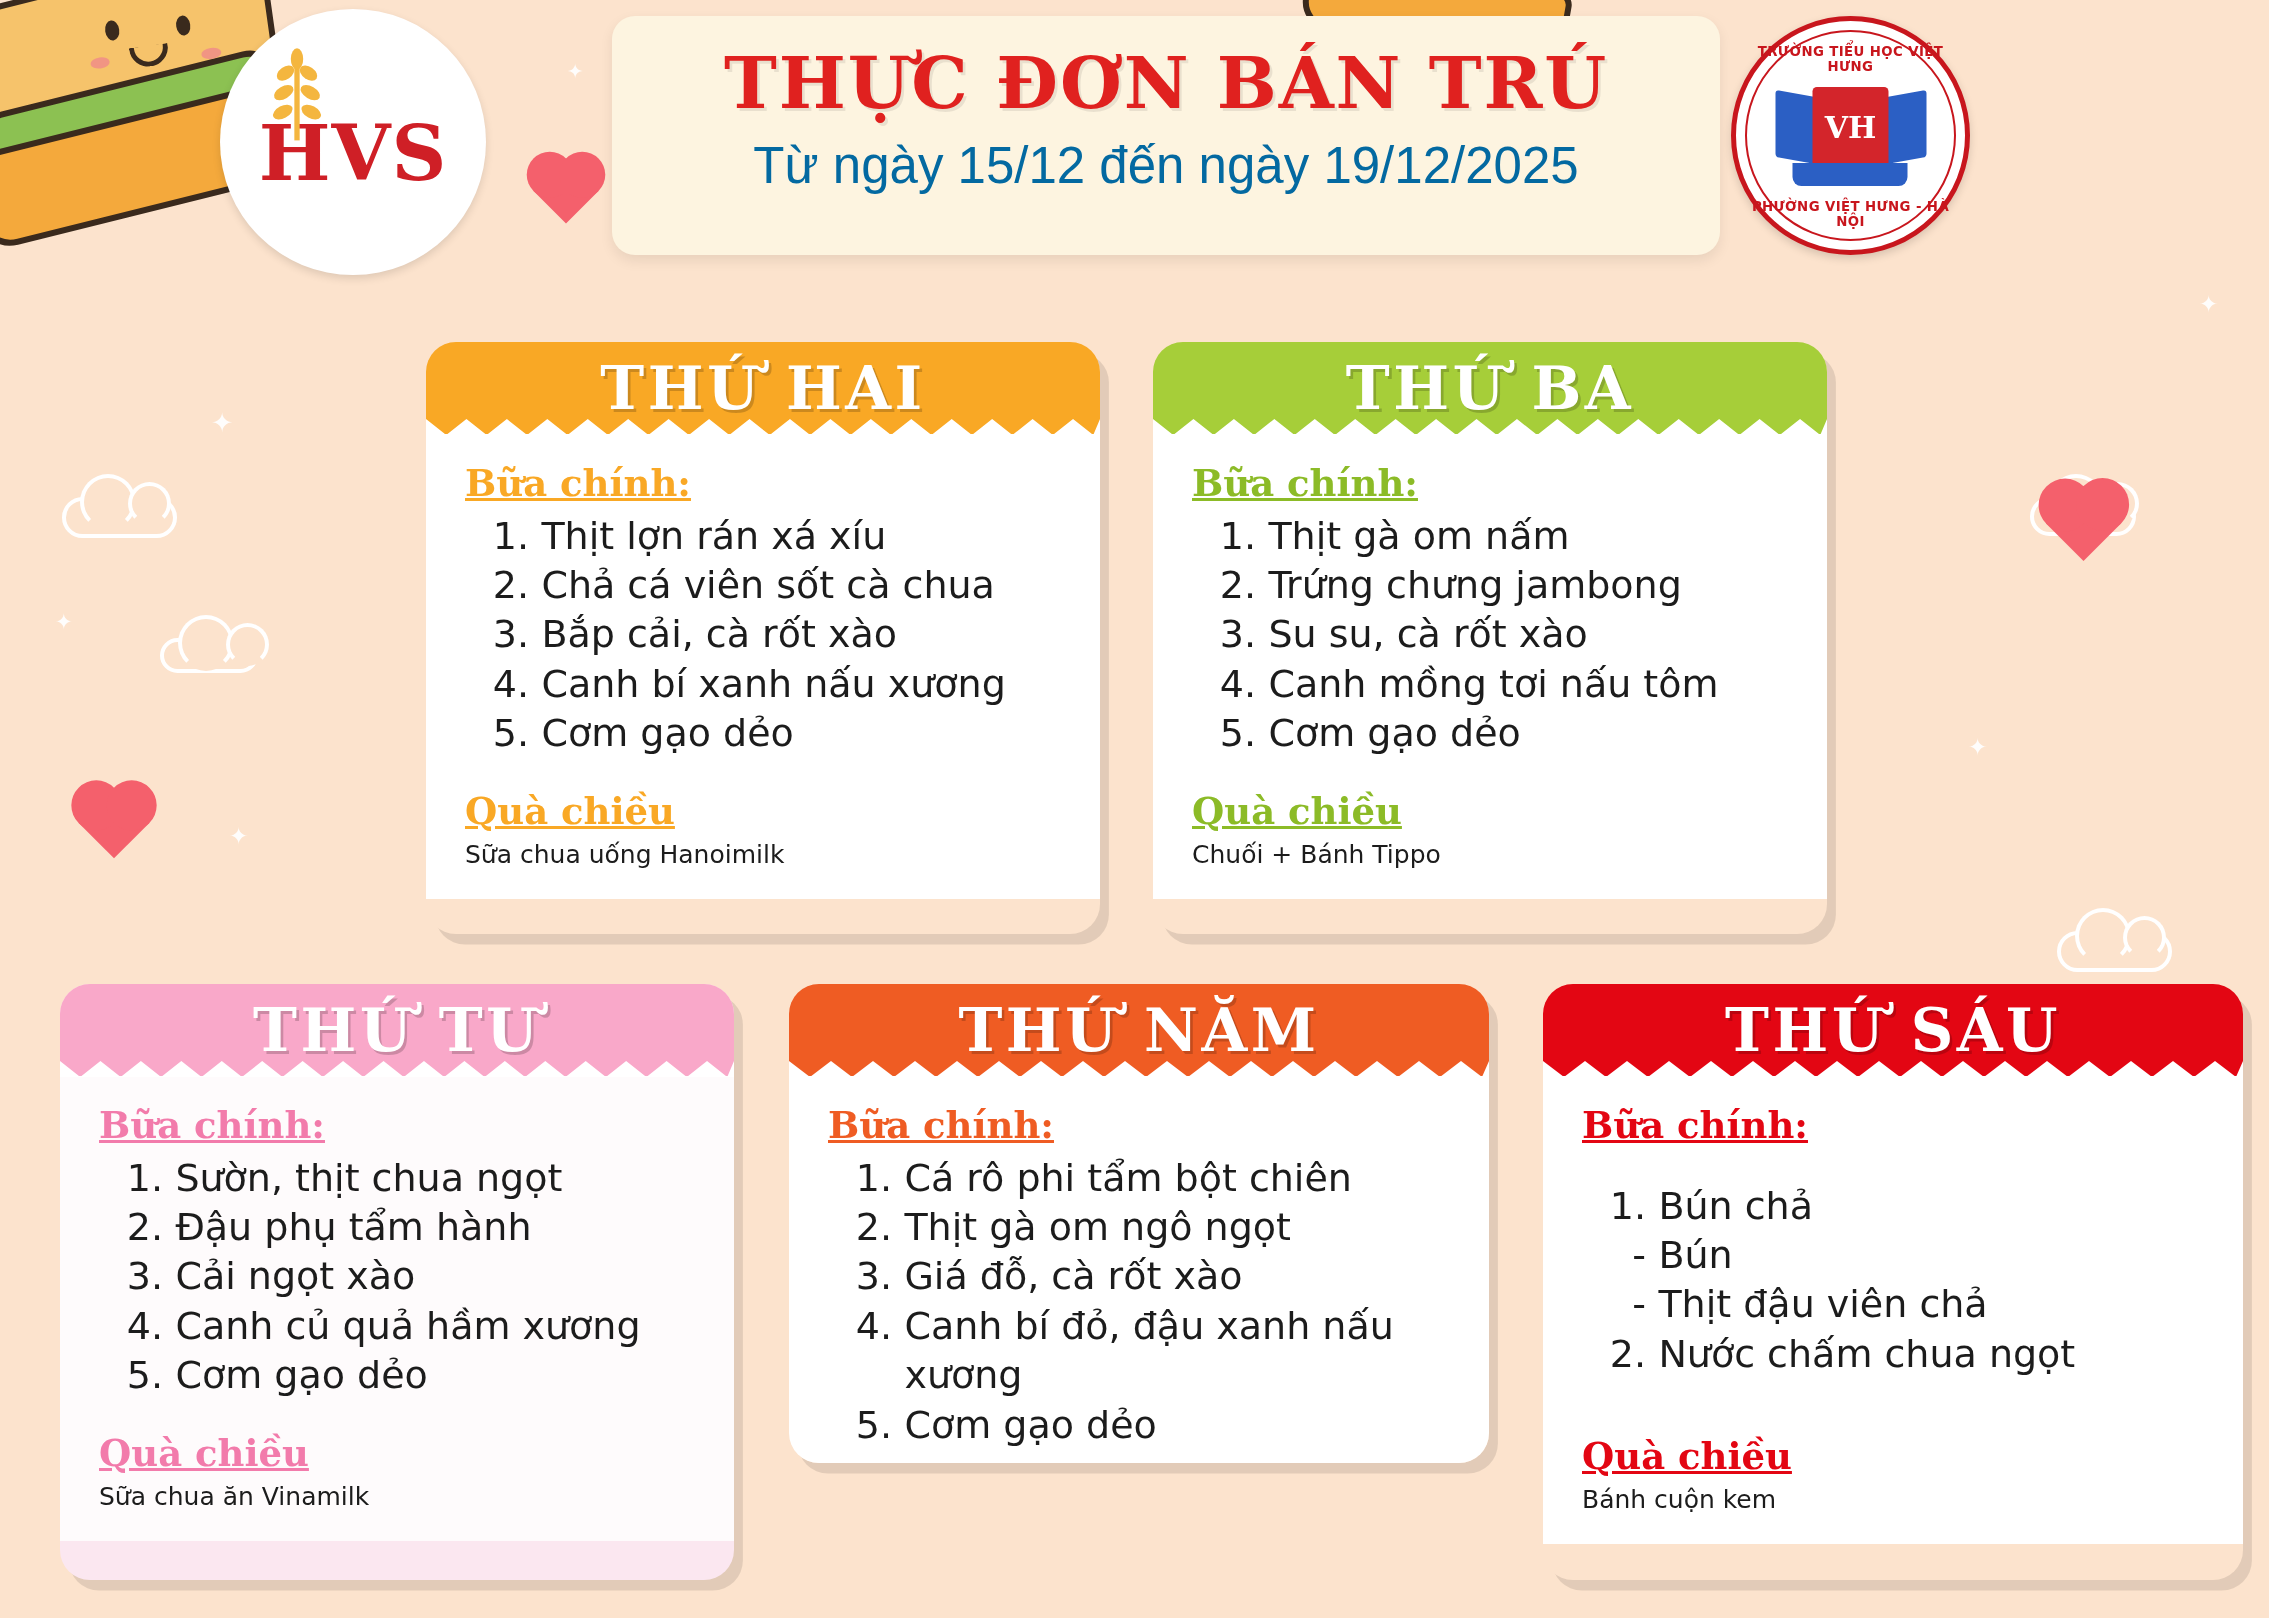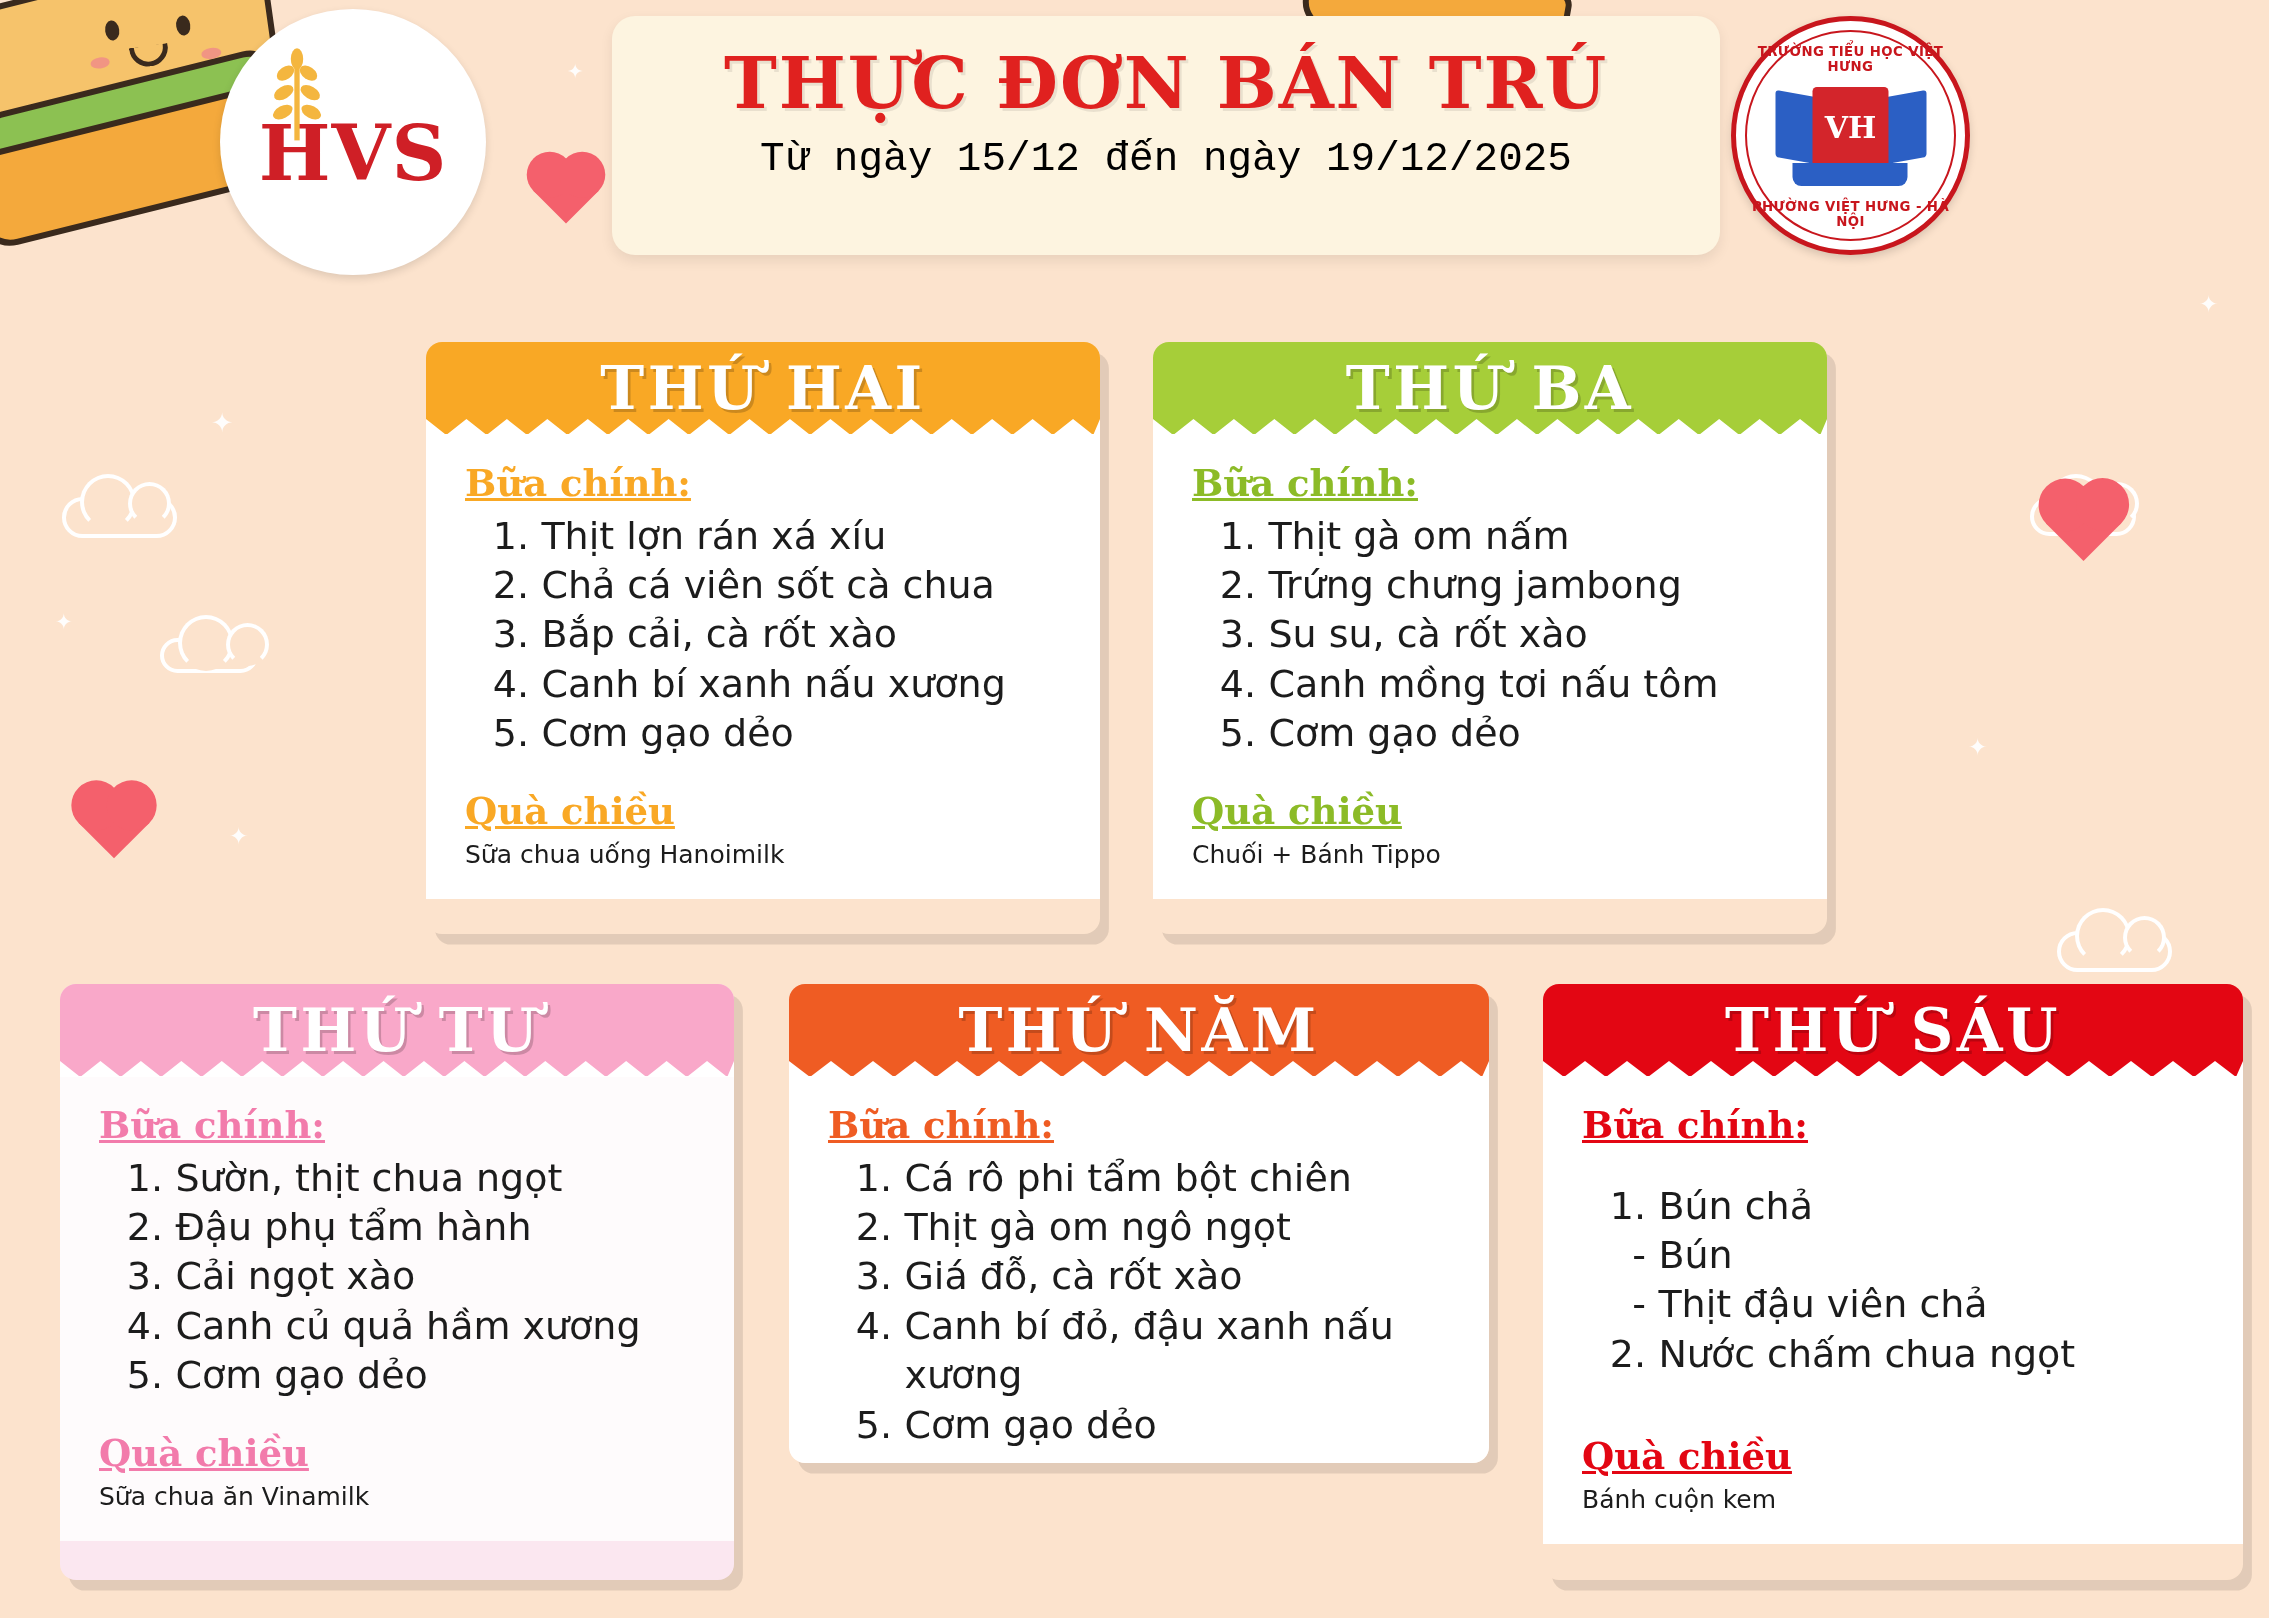--- a/index.html
+++ b/index.html
@@ -148,23 +148,23 @@
   .title-main {
     font-family: "DejaVu Serif", serif;
     font-weight: bold;
     font-size: 71px;
     color: #e0211f;
     letter-spacing: 1.8px;
     text-shadow: 2.7px 2.7px 0 rgba(0,0,0,.08);
   }
   .title-sub {
     margin-top: 10.6px;
-    font-family: Liberation Mono, monospace;
-    font-size: 41px;
-    color: #000000;
+    font-family: Liberation Sans, sans-serif;
+    font-size: 51px;
+    color: #0369a1;
   }
 
   .school-seal {
     position: absolute;
     right: 300px; top: 16px;
     width: 239px; height: 239px;
     border-radius: 50%;
     background: #ffffff;
     border: 5.3px solid #c8161d;
     box-shadow: 0 3.5px 8.9px rgba(0,0,0,.15);
@@ -213,21 +213,21 @@
   .flag-book {
     position: absolute; left: 17.7px; bottom: -1.8px;
     width: 115px; height: 23px;
     background: #2b5fc4;
     border-radius: 0 0 8.9px 8.9px;
   }
 
   
   .card {
     position: absolute;
-    border-radius: 16px;
+    border-radius: 30px;
     box-shadow: 8.9px 10.6px 0 rgba(0,0,0,.10);
     overflow: hidden;
   }
   .card-head {
     height: 92px;
     display: flex; align-items: center; justify-content: center;
     position: relative;
   }
   .card-head .day-name {
     font-family: "DejaVu Serif", serif;

